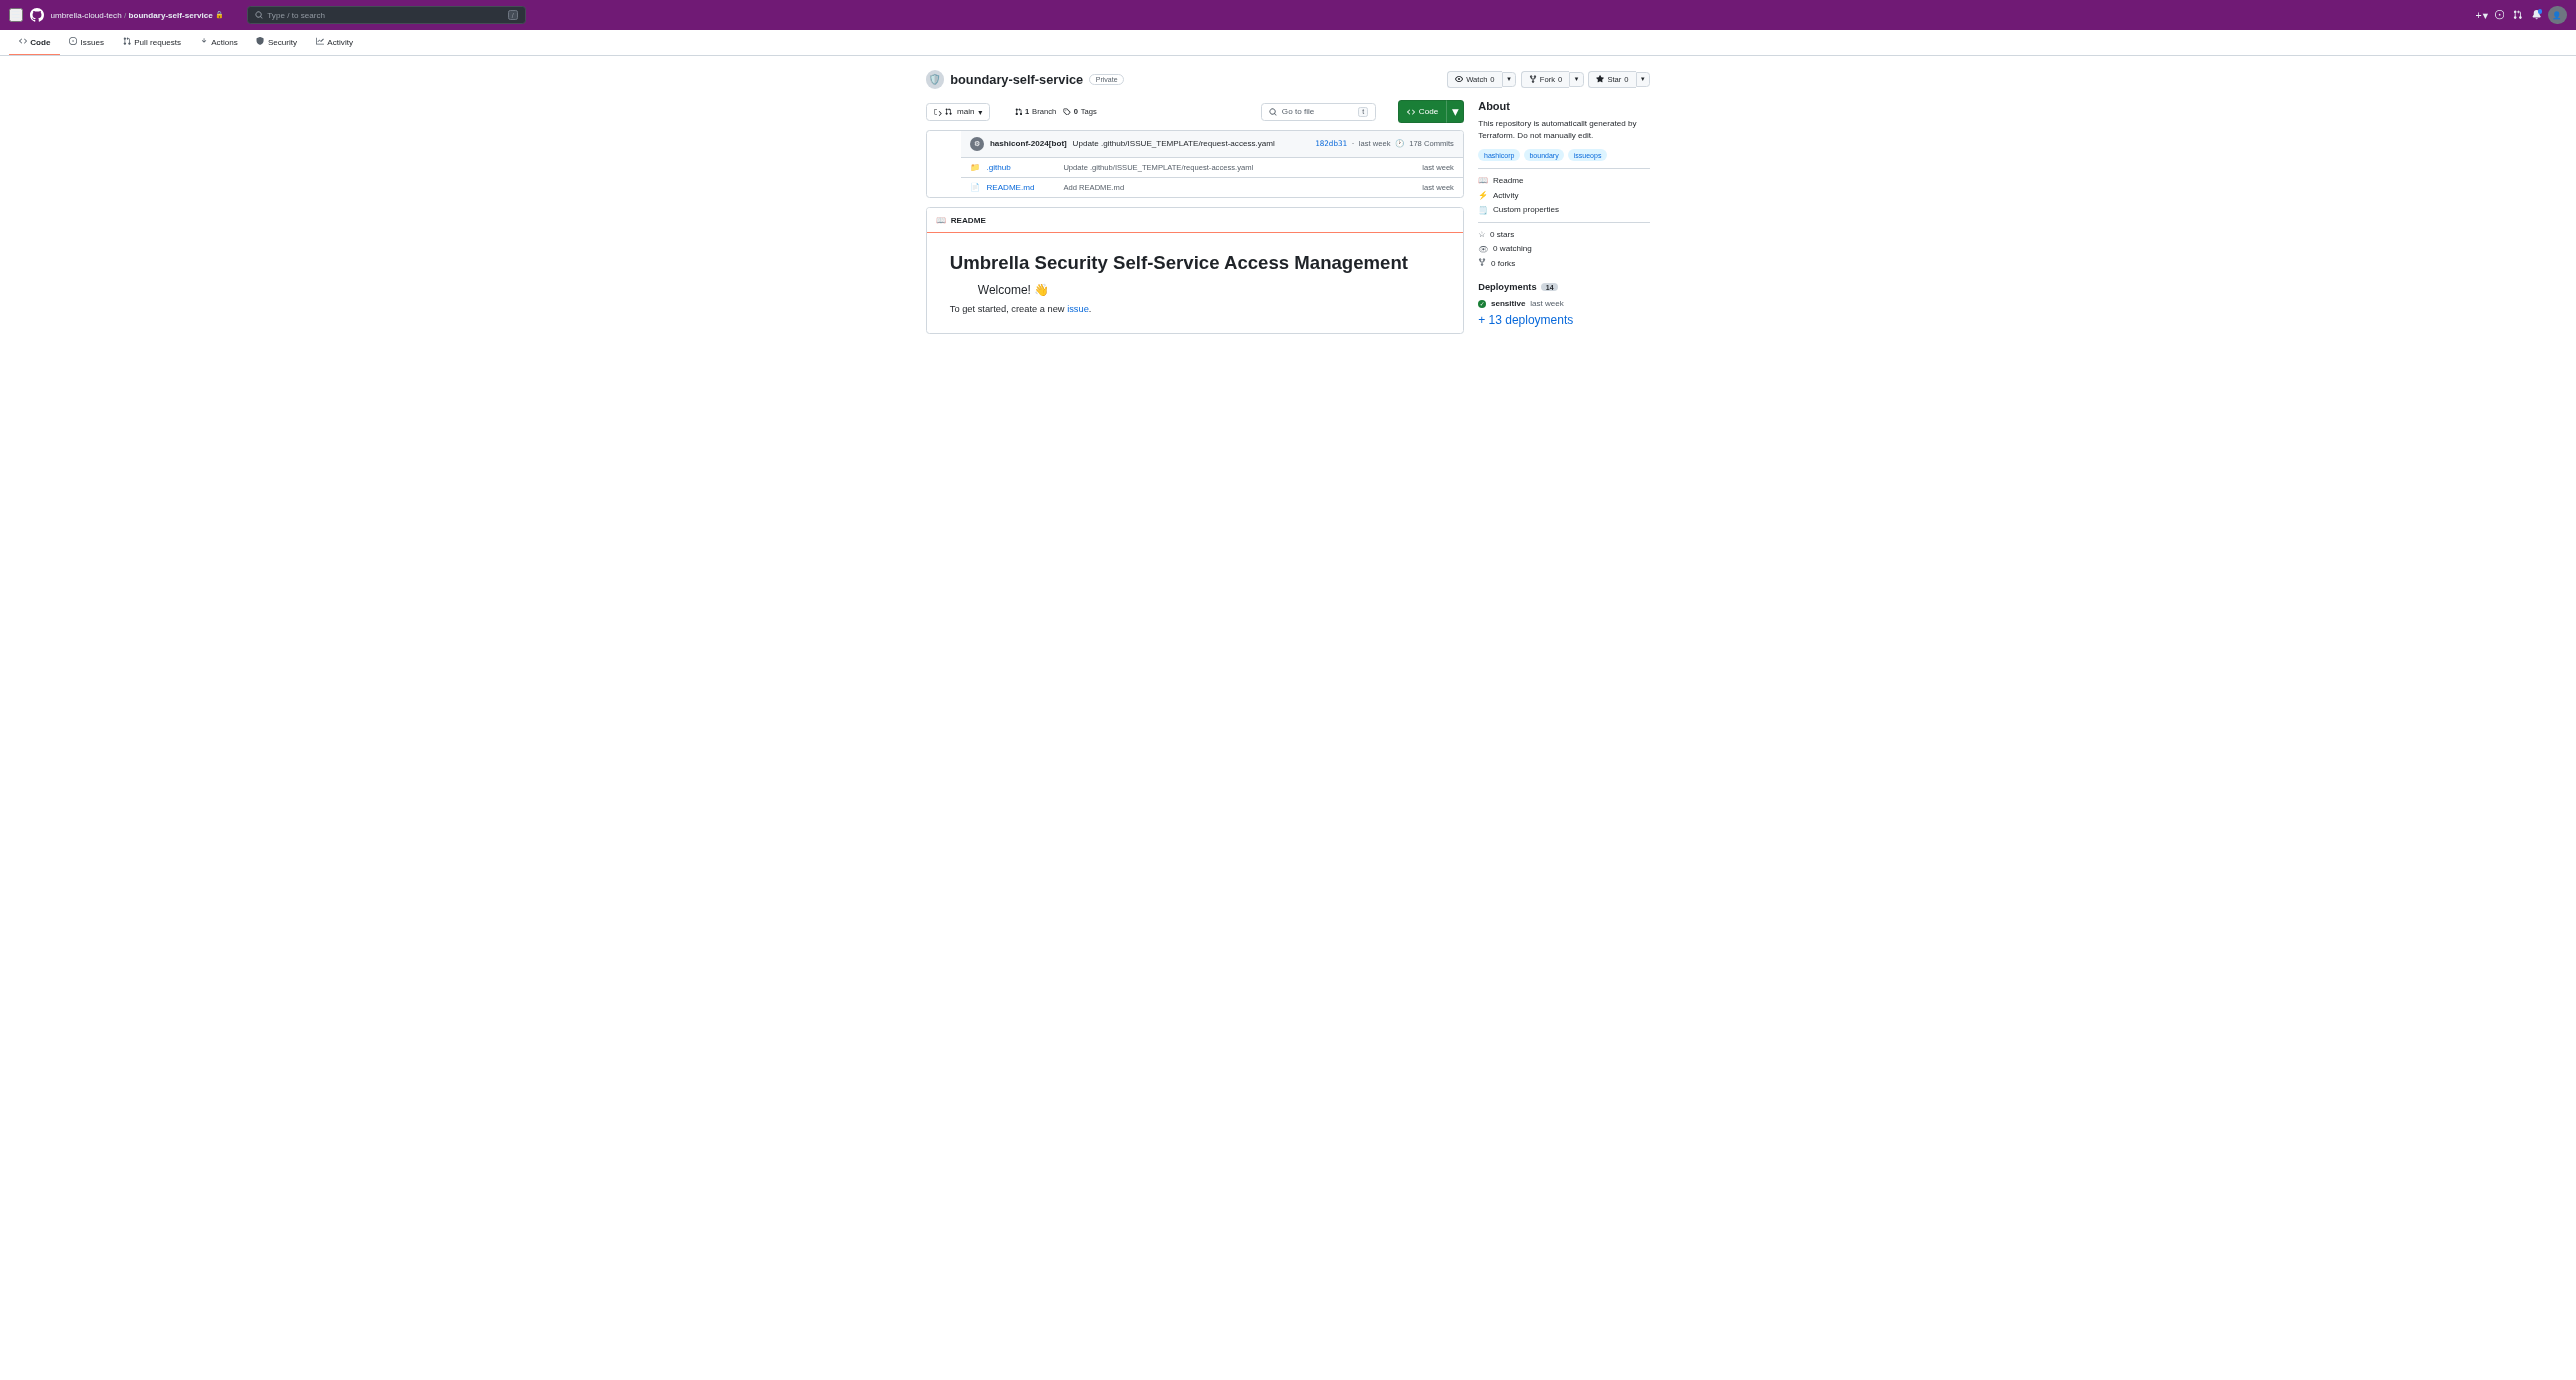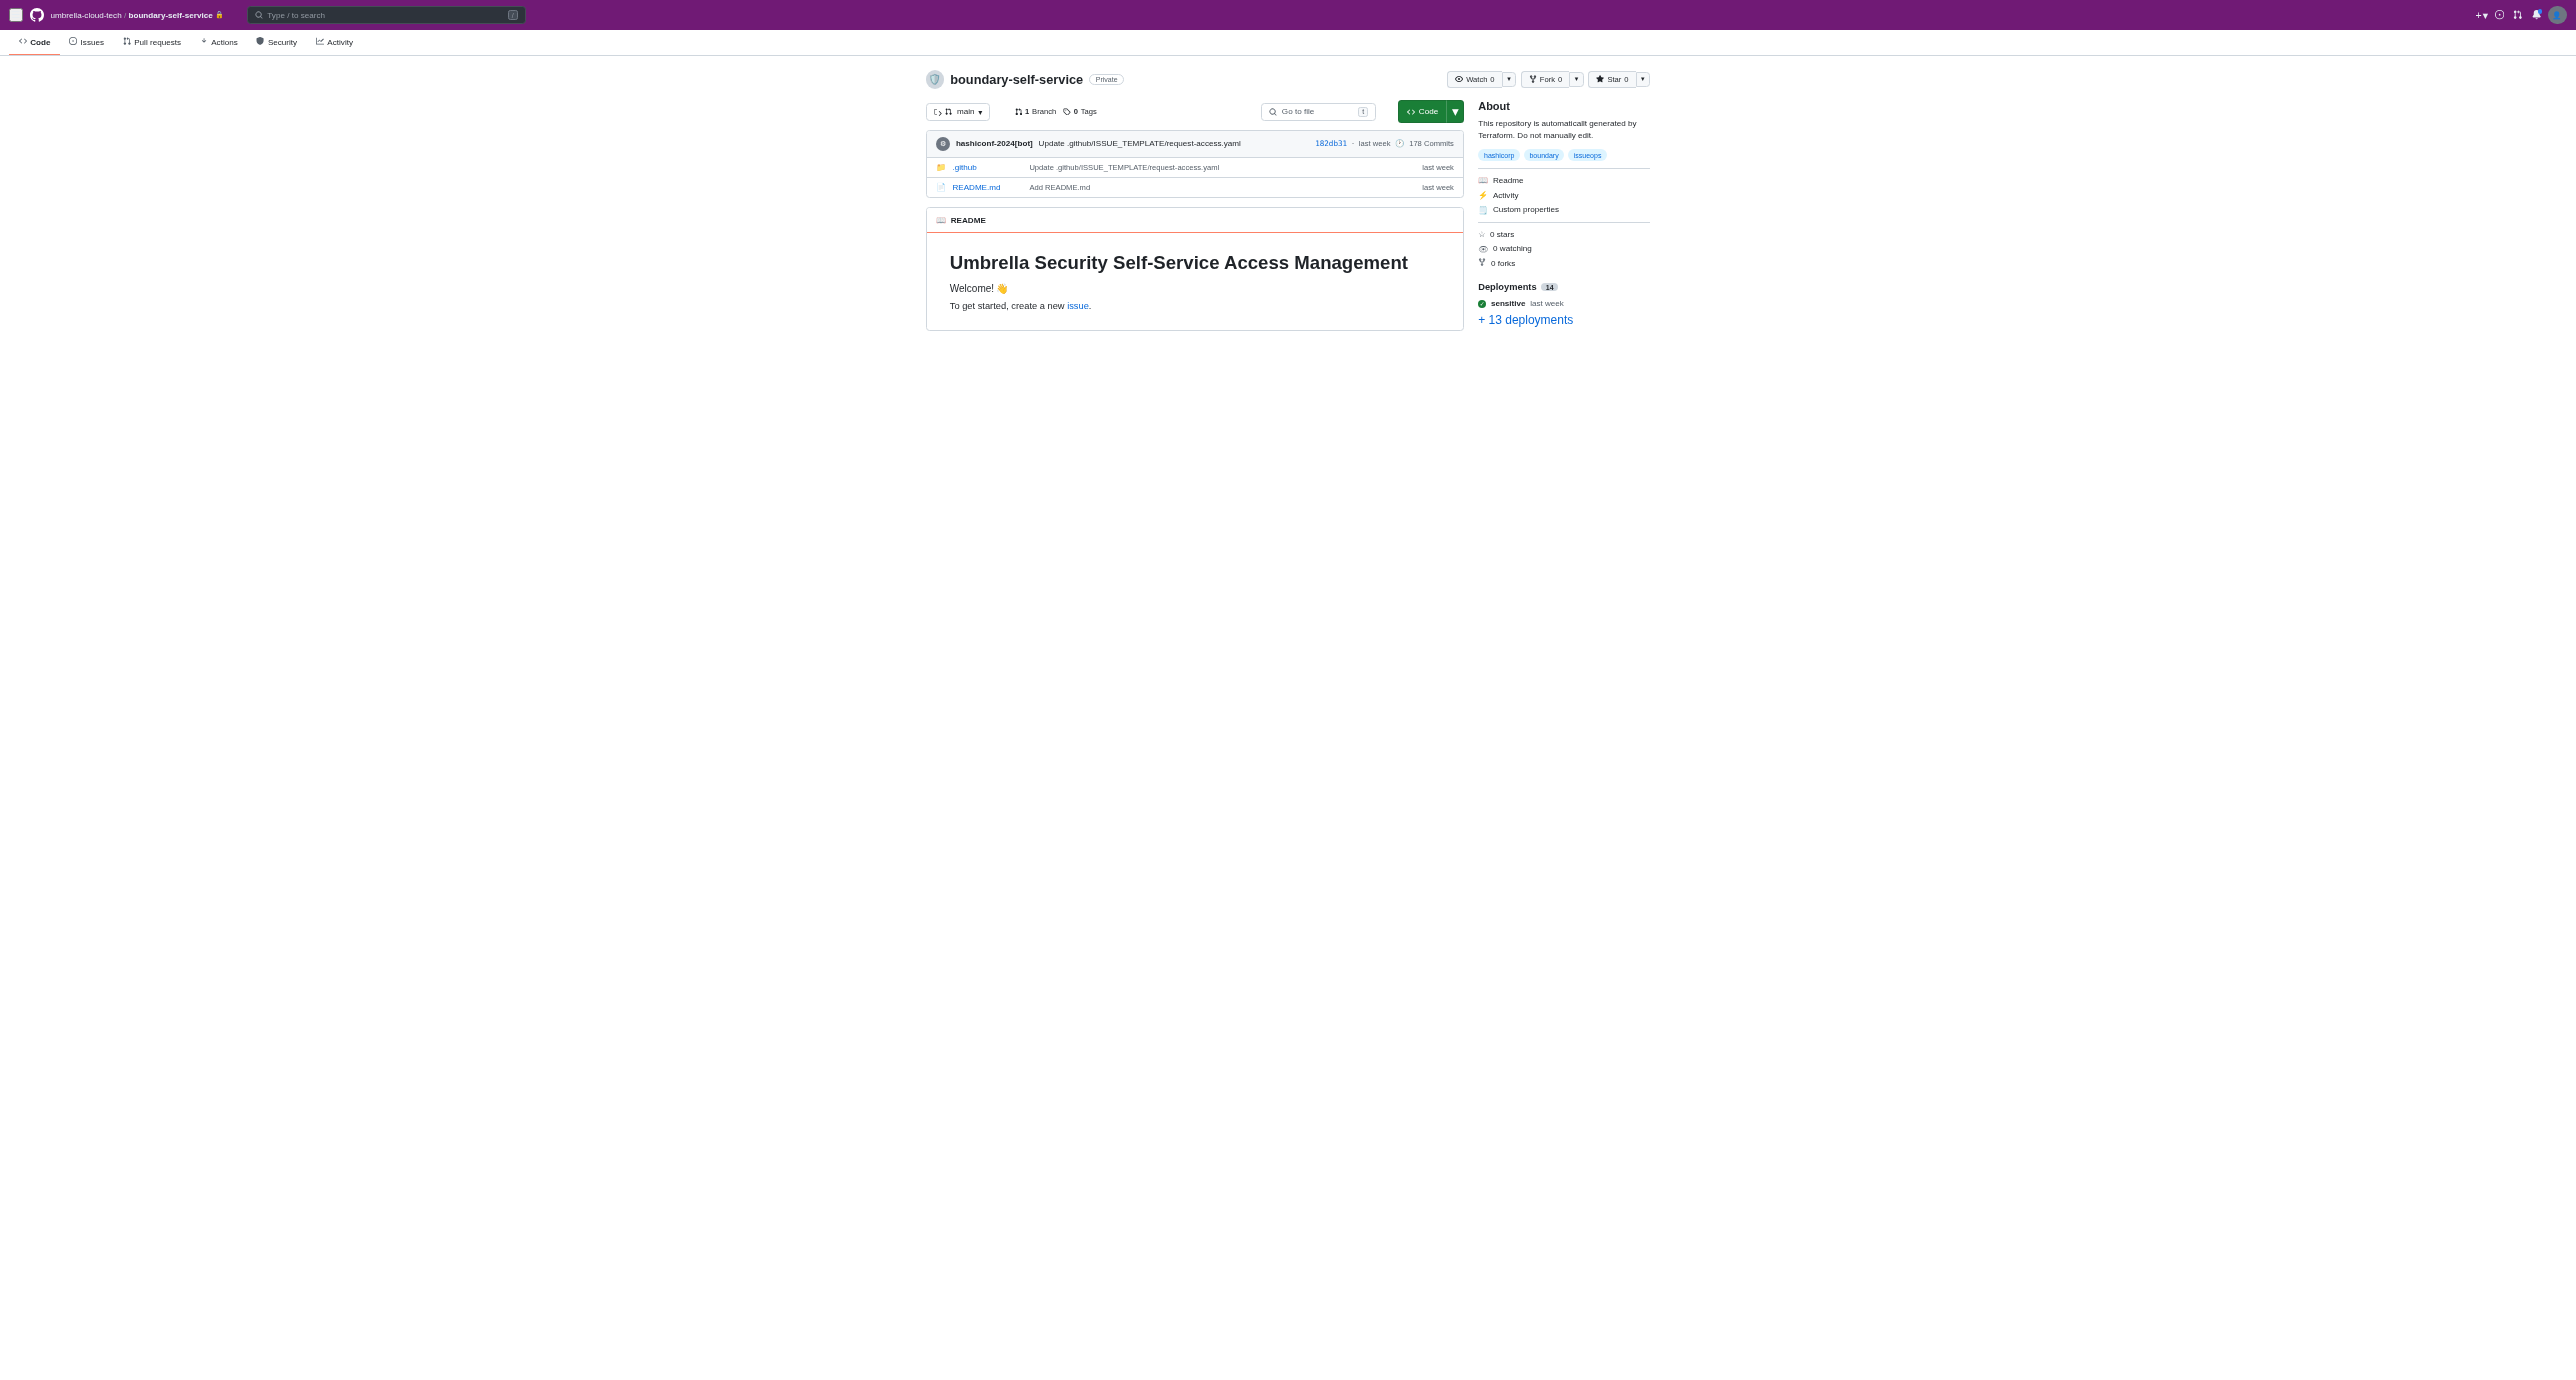--- a/index.html
+++ b/index.html
@@ -234,20 +234,21 @@
       font-weight: 500;
       cursor: pointer;
     }
 
     
     .file-table {
       border: 0.6px solid #d0d7de;
       border-radius: 3.5px;
       overflow: hidden;
       margin-bottom: 9.3px;
+      padding-left: 34px;
     }
     .file-table-header {
       background: #f6f8fa;
       border-bottom: 0.6px solid #d0d7de;
       padding: 5.8px 9.3px;
       display: flex;
       align-items: center;
       gap: 5.8px;
     }
     .commit-author-avatar {
@@ -285,21 +286,21 @@
     .readme-header {
       background: #fff;
       border-bottom: 1.7px solid #fd8166;
       padding: 7px 9.3px;
       display: flex; align-items: center; gap: 4.6px;
       font-weight: 600;
       font-size: 8.1px;
     }
     .readme-content { padding: 18.6px 23px; }
     .readme-h1 { font-size: 18.6px; font-weight: 700; margin-bottom: 9.3px; }
-    .readme-welcome { font-size: 10px; margin-bottom: 7px; }
+    .readme-welcome { font-size: 12px; margin-bottom: 7px; margin-left: 28px; }
     .readme-text { font-size: 9.3px; color: #1f2328; }
     .readme-link { color: #0969da; text-decoration: none; }
 
     
     .content-layout {
       display: flex;
       gap: 14px;
     }
     .main-content { flex: 1; min-width: 0; }
     .sidebar { width: 172px; flex-shrink: 0; }

